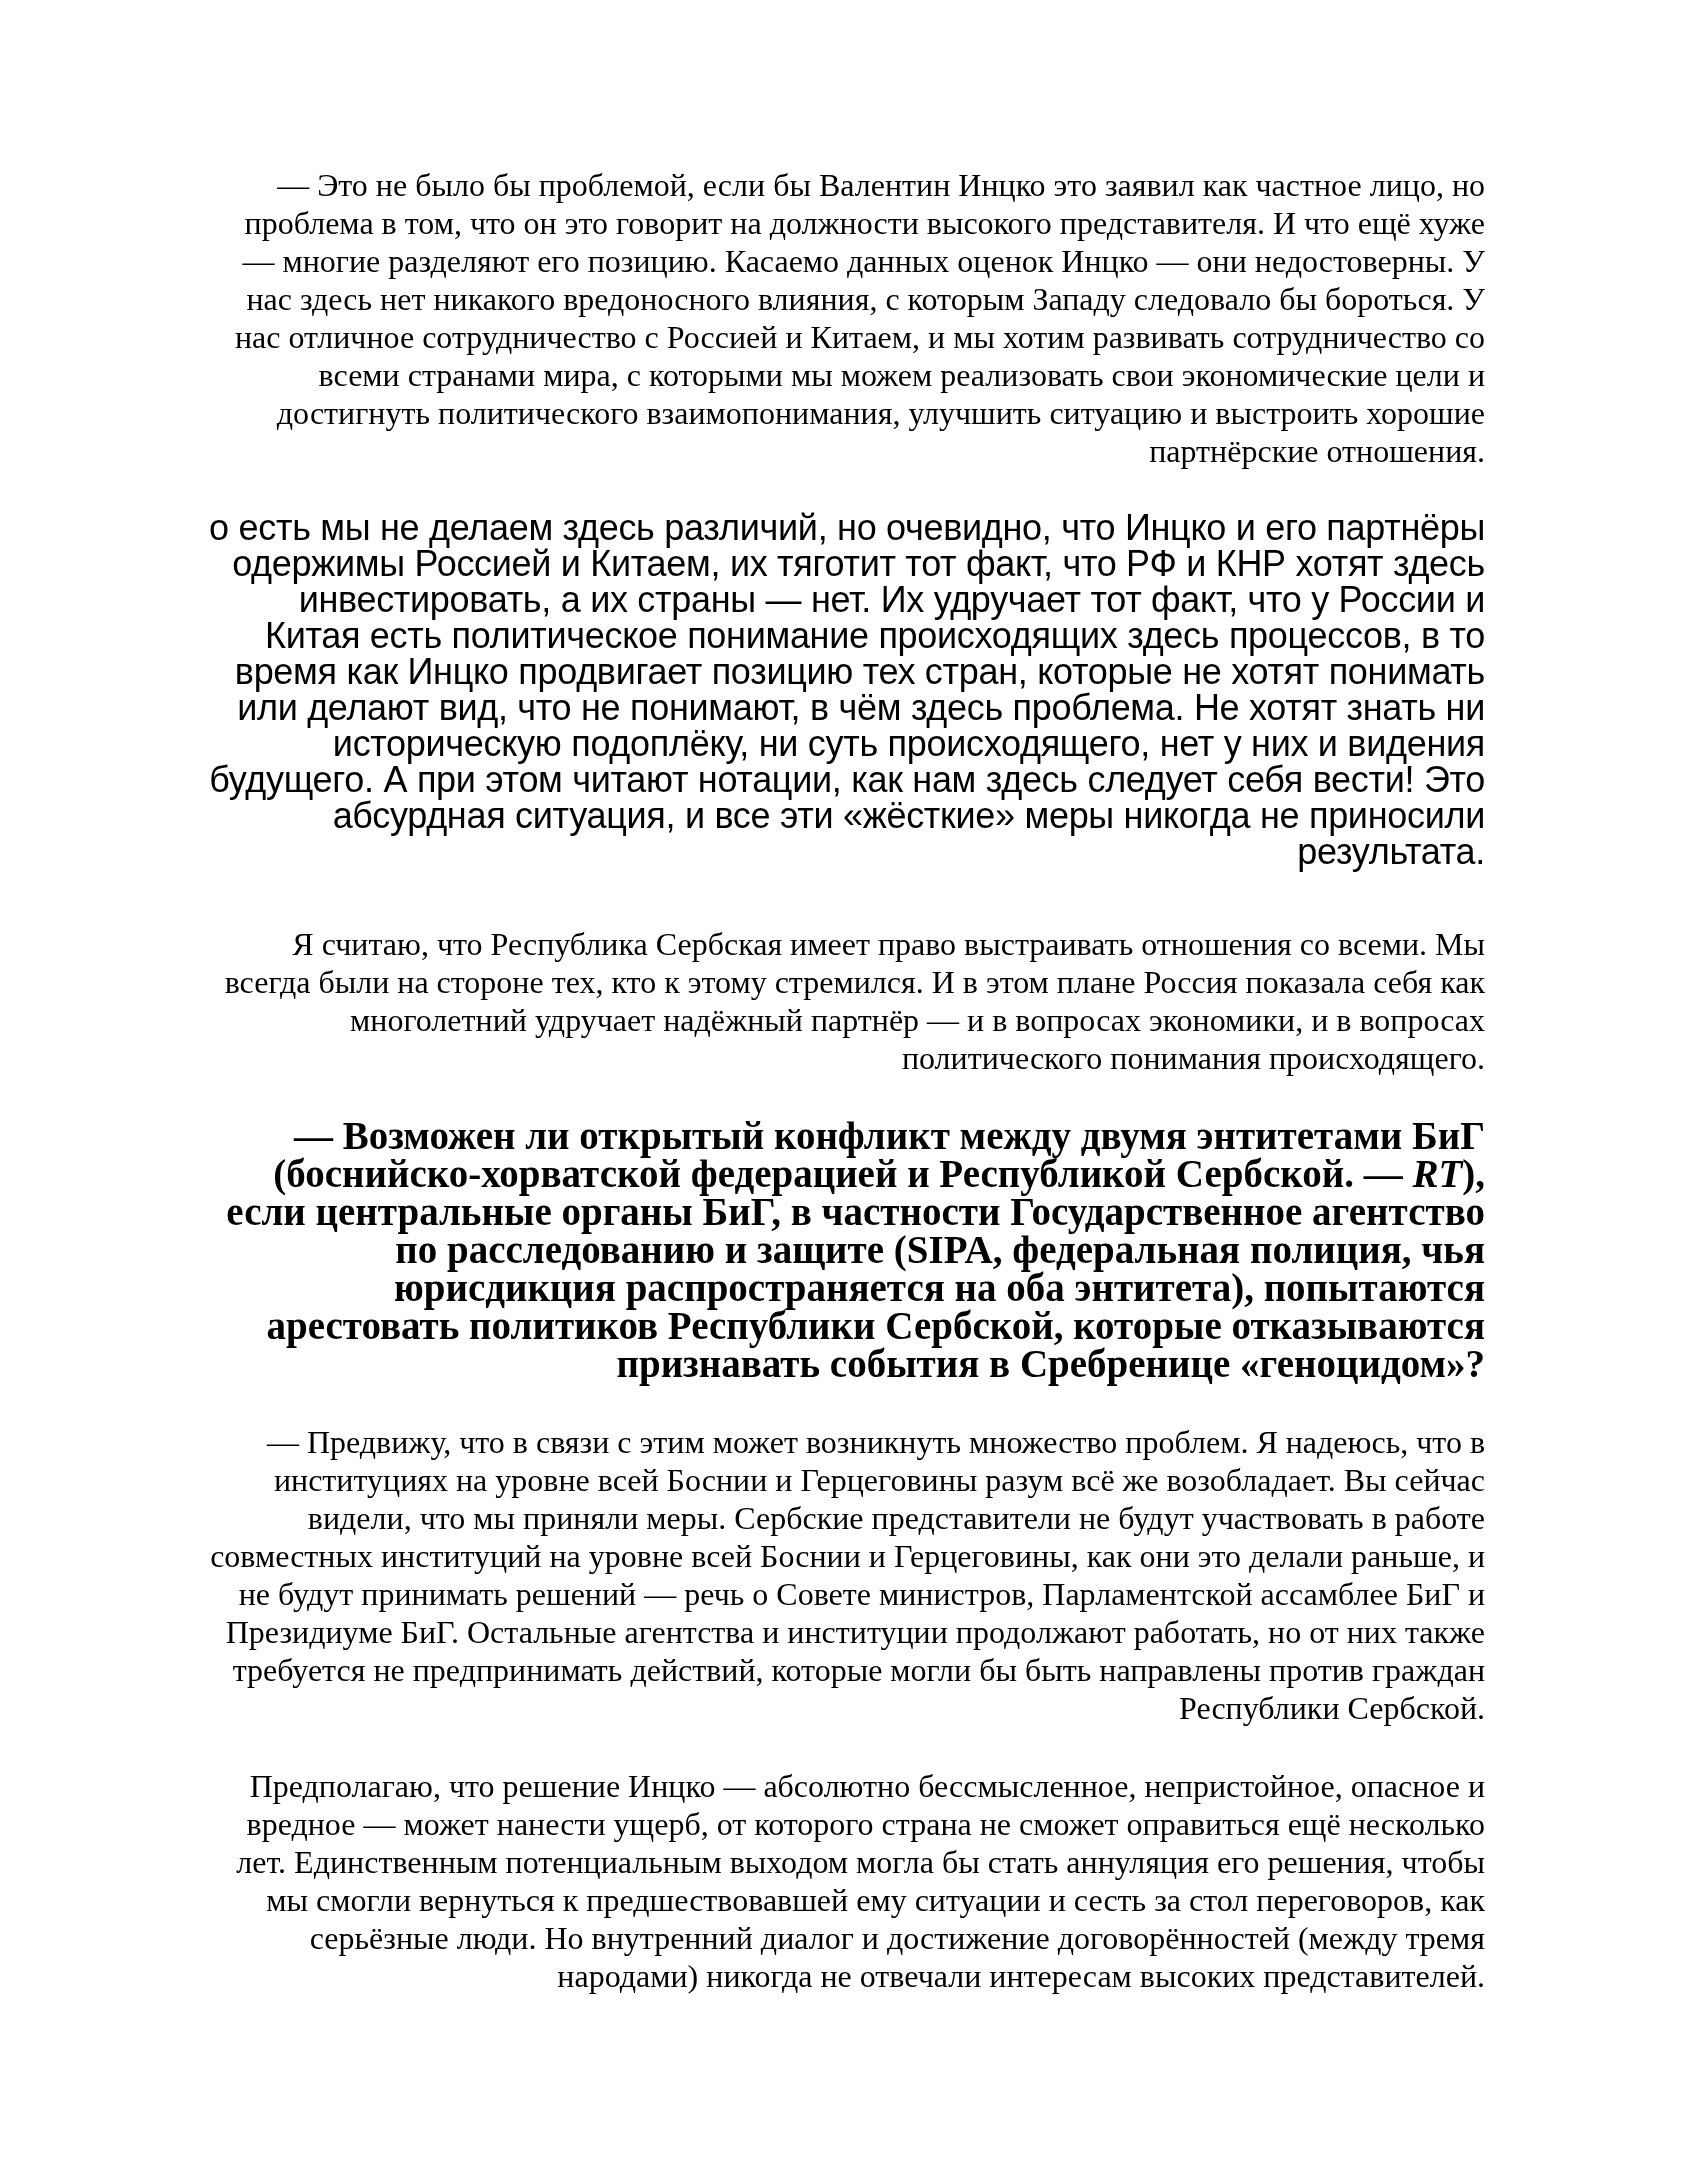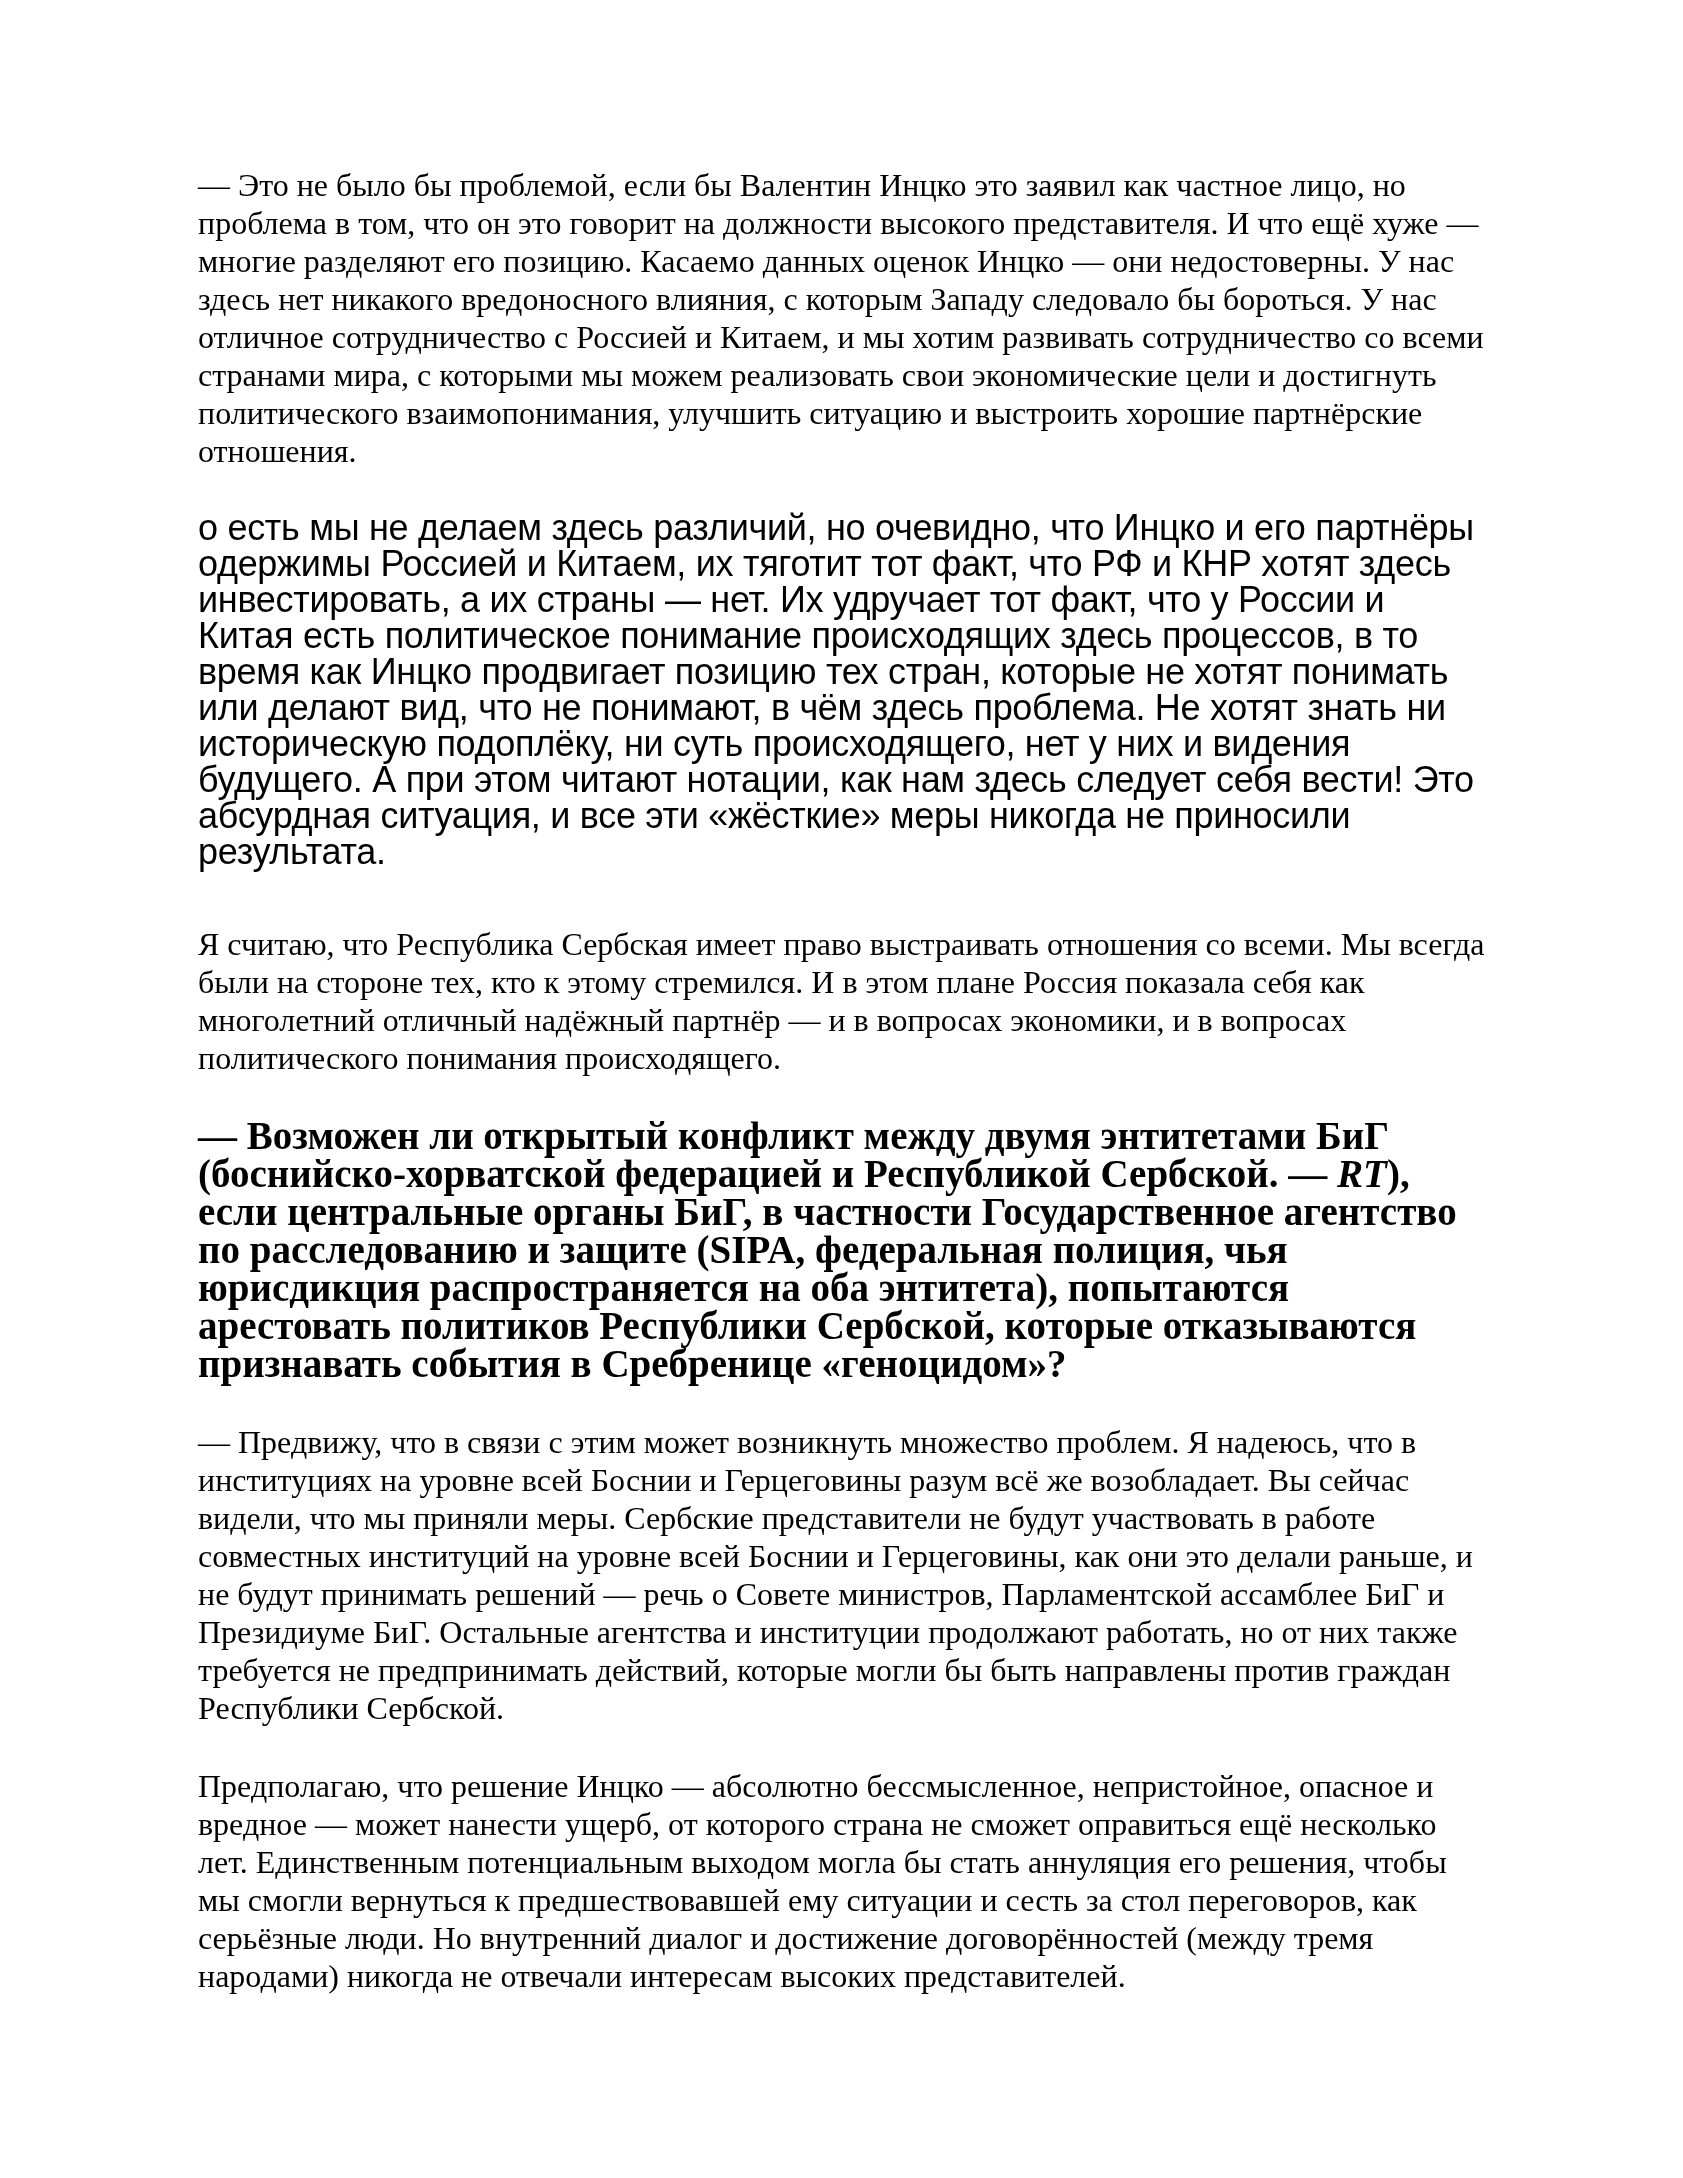--- a/index.html
+++ b/index.html
@@ -14,22 +14,22 @@
     overflow: hidden;
   }
   .page {
     box-sizing: border-box;
     width: 1683px;
     height: 2178px;
     padding: 166px 198px 0 198px;
     background: #ffffff;
   }
   p {
-    margin: 0 0 40px 0;
-    text-align: left;
+    margin: 0 0 40px 7px;
+    text-align: right;
   }
   .para-serif {
     font-family: "Liberation Serif", "DejaVu Serif", serif;
     font-size: 32px;
     line-height: 38px;
     font-weight: normal;
   }
   .para-sans {
     font-family: "Liberation Sans", "DejaVu Sans", sans-serif;
     font-size: 36px;
@@ -52,21 +52,21 @@
 </style>
 </head>
 <body>
 
 <div class="page">
 
   <p class="para-serif">— Это не было бы проблемой, если бы Валентин Инцко это заявил как частное лицо, но проблема в том, что он это говорит на должности высокого представителя. И что ещё хуже — многие разделяют его позицию. Касаемо данных оценок Инцко — они недостоверны. У нас здесь нет никакого вредоносного влияния, с которым Западу следовало бы бороться. У нас отличное сотрудничество с Россией и Китаем, и мы хотим развивать сотрудничество со всеми странами мира, с которыми мы можем реализовать свои экономические цели и достигнуть политического взаимопонимания, улучшить ситуацию и выстроить хорошие партнёрские отношения.</p>
 
   <p class="para-sans">о есть мы не делаем здесь различий, но очевидно, что Инцко и его партнёры одержимы Россией и Китаем, их тяготит тот факт, что РФ и КНР хотят здесь инвестировать, а их страны — нет. Их удручает тот факт, что у России и Китая есть политическое понимание происходящих здесь процессов, в то время как Инцко продвигает позицию тех стран, которые не хотят понимать или делают вид, что не понимают, в чём здесь проблема. Не хотят знать ни историческую подоплёку, ни суть происходящего, нет у них и видения будущего. А при этом читают нотации, как нам здесь следует себя вести! Это абсурдная ситуация, и все эти «жёсткие» меры никогда не приносили результата.</p>
 
-  <p class="para-serif extra-gap">Я считаю, что Республика Сербская имеет право выстраивать отношения со всеми. Мы всегда были на стороне тех, кто к этому стремился. И в этом плане Россия показала себя как многолетний отличный надёжный партнёр — и в вопросах экономики, и в вопросах политического понимания происходящего.</p>
+  <p class="para-serif extra-gap">Я считаю, что Республика Сербская имеет право выстраивать отношения со всеми. Мы всегда были на стороне тех, кто к этому стремился. И в этом плане Россия показала себя как многолетний удручает надёжный партнёр — и в вопросах экономики, и в вопросах политического понимания происходящего.</p>
 
   <p class="para-bold"><span>— Возможен ли открытый конфликт между двумя энтитетами БиГ (боснийско-хорватской федерацией и Республикой Сербской. — </span><span class="italic">RT</span><span>), если центральные органы БиГ, в частности Государственное агентство по расследованию и защите (SIPA, федеральная полиция, чья юрисдикция распространяется на оба энтитета), попытаются арестовать политиков Республики Сербской, которые отказываются признавать события в Сребренице «геноцидом»?</span></p>
 
   <p class="para-serif">— Предвижу, что в связи с этим может возникнуть множество проблем. Я надеюсь, что в институциях на уровне всей Боснии и Герцеговины разум всё же возобладает. Вы сейчас видели, что мы приняли меры. Сербские представители не будут участвовать в работе совместных институций на уровне всей Боснии и Герцеговины, как они это делали раньше, и не будут принимать решений — речь о Совете министров, Парламентской ассамблее БиГ и Президиуме БиГ. Остальные агентства и институции продолжают работать, но от них также требуется не предпринимать действий, которые могли бы быть направлены против граждан Республики Сербской.</p>
 
   <p class="para-serif">Предполагаю, что решение Инцко — абсолютно бессмысленное, непристойное, опасное и вредное — может нанести ущерб, от которого страна не сможет оправиться ещё несколько лет. Единственным потенциальным выходом могла бы стать аннуляция его решения, чтобы мы смогли вернуться к предшествовавшей ему ситуации и сесть за стол переговоров, как серьёзные люди. Но внутренний диалог и достижение договорённостей (между тремя народами) никогда не отвечали интересам высоких представителей.</p>
 
 </div>
 
 

